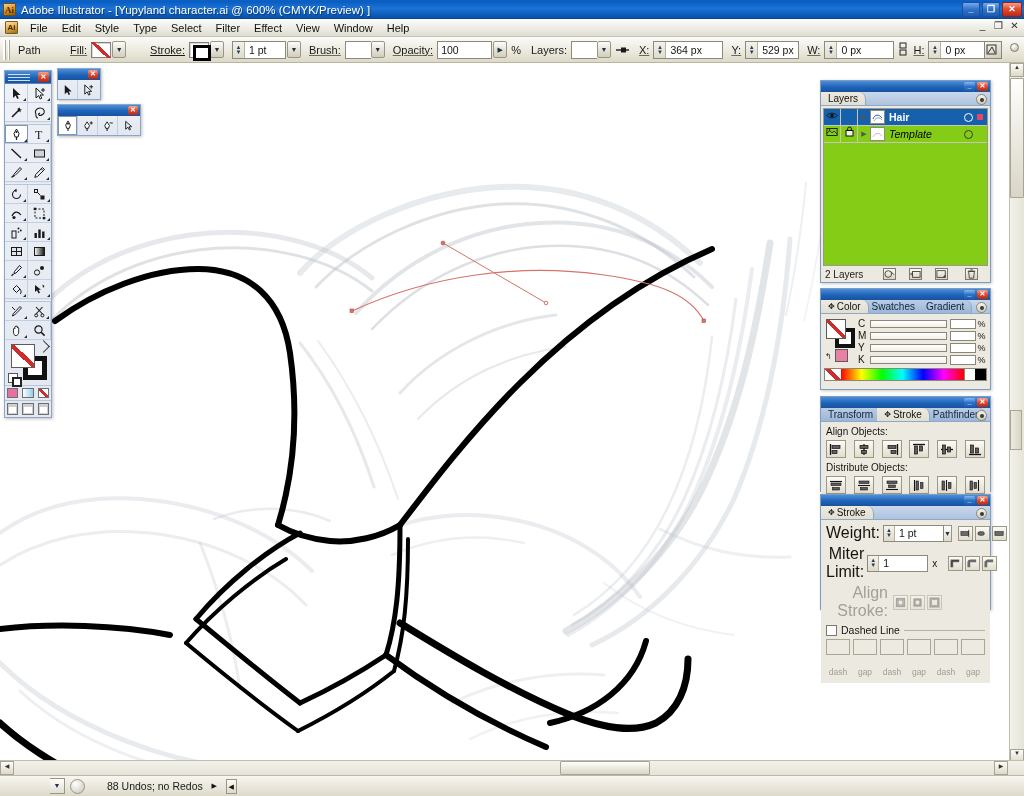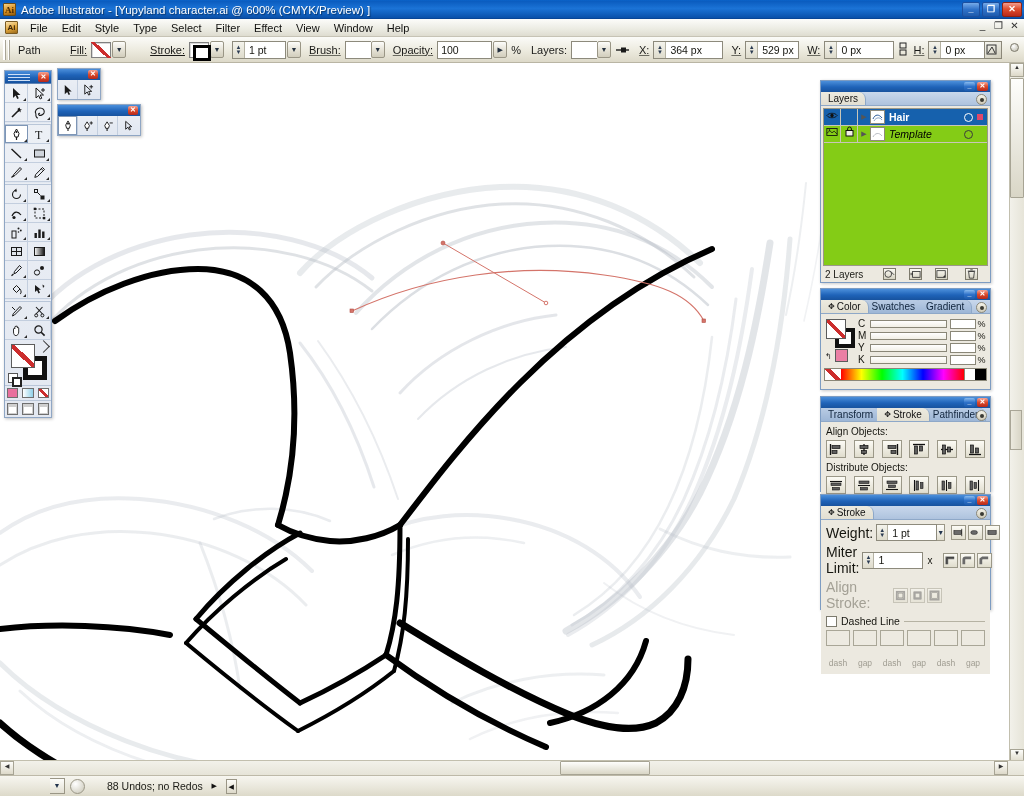--- a/index.html
+++ b/index.html
@@ -335,21 +335,21 @@
   .al-body{ padding:3px 5px 5px 5px;}
   .al-head{ font-size:10px; color:#15150f; margin:1px 0 3px 0;}
   .al-row{ display:flex; justify-content:space-between; margin-bottom:4px;}
   .al-btn{ width:20px;height:18px; border:1px solid #9b9888;
     background:linear-gradient(180deg,#fcfbf5,#e0ddcd);
     display:flex;align-items:center;justify-content:center;}
 
   
   .st-body{ padding:4px 5px 6px 5px;}
   .st-row{ display:flex; align-items:center; margin-bottom:3px;}
-  .st-lbl{ font-size:14px; color:#15150f; width:62px; margin-right:3px;}
+  .st-lbl{ font-size:16px; color:#15150f; text-align:right; width:62px; margin-right:3px;}
   .st-lbl.dim{ color:#a3a095; }
   .st-spin{ display:flex;align-items:center;border:1px solid #8d8a7c;background:#fff;height:17px;}
   .st-arrows{ width:11px;height:15px;background:linear-gradient(180deg,#f4f3ec,#dedbcc);
     border-right:1px solid #b5b2a3; display:flex;flex-direction:column;align-items:center;
     justify-content:center;font-size:6px;color:#2b3b52;line-height:5px;}
   .st-val{ font-size:10.5px;padding:0 4px;width:48px;color:#15150f;}
   .st-drop{ width:16px;height:17px;border:1px solid #9a9686;border-left:0;
     background:linear-gradient(180deg,#fdfdfb,#dfdccd); font-size:7px;text-align:center;
     line-height:15px;color:#22334d;}
   .st-x{ font-size:10px;margin-left:4px;color:#15150f;}

